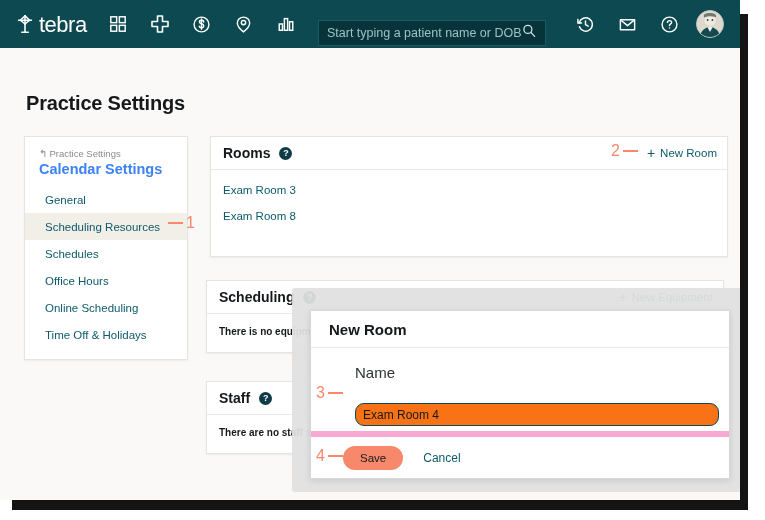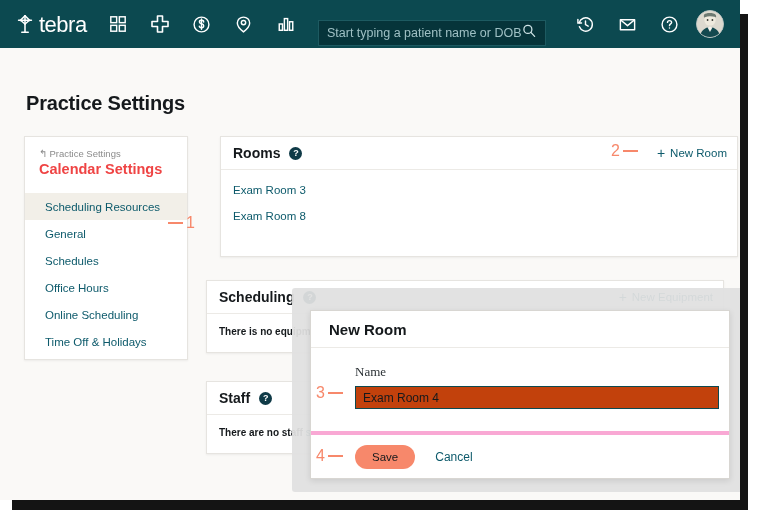--- a/index.html
+++ b/index.html
@@ -81,38 +81,38 @@
     background:#ffffff;
     border:1px solid #e6e4e0;
     box-shadow:0 1px 2px rgba(0,0,0,0.06);
   }
   #breadcrumb {
     display:flex; align-items:center; gap:2px;
     margin:11px 0 0 14px; font-size:9.5px; color:#8b8b8b;
   }
   #breadcrumb .bc-icon { font-size:10px; line-height:1; }
   #settings-heading {
-    margin:2px 0 16px 14px;
-    font-size:14.5px; font-weight:bold; color:#ef4444;
+    margin:2px 0 9px 14px;
+    font-size:14.5px; font-weight:bold; color:#3b82f6;
   }
   .side-list { margin-top:9px; }
   .side-item {
     height:27px; display:flex; align-items:center;
     padding-left:20px; font-size:11.5px; color:#0d5a6b;
     cursor:pointer;
   }
   .side-item.active { background:#f2efe8; }
 
   
   .card {
     position:absolute; background:#ffffff;
     border:1px solid #e6e4e0;
     box-shadow:0 1px 2px rgba(0,0,0,0.06);
   }
-  #rooms-card { left:220px; top:136px; width:518px; height:121px; }
+  #rooms-card { left:210px; top:136px; width:518px; height:121px; }
   #equipment-card { left:206px; top:280px; width:518px; height:73px; }
   #staff-card { left:206px; top:381px; width:518px; height:73px; }
 
   .card-head {
     height:33px; border-bottom:1px solid #eceae6;
     display:flex; align-items:center; padding:0 12px;
     position:relative;
   }
   .card-title { font-size:14px; font-weight:bold; color:#15191c; }
   .help-icon {
@@ -153,33 +153,33 @@
     background:#ffffff;
     border:1px solid #d8d6d2;
     box-shadow:0 2px 6px rgba(0,0,0,0.10);
   }
   #modal-head {
     height:37px; border-bottom:1px solid #eceae6;
     display:flex; align-items:center; padding-left:18px;
   }
   #modal-title { font-size:15px; font-weight:bold; color:#15191c; }
   #modal-body { padding:16px 0 0 44px; }
-  #name-label { font-size:13px; color:#2c3236; margin-bottom:6px;font-family:Liberation Serif, serif; }
+  #name-label { font-size:15px; color:#2c3236; margin-bottom:22px; }
   #name-input {
     width:364px; height:23px;
-    border:1.5px solid #0c4950; border-radius:0;
+    border:1.5px solid #0c4950; border-radius:9px;
     padding:0 7px; font-size:12px; color:#15191c;
     font-family:"Liberation Sans", sans-serif;
-    outline:none; background:#c2410c;
+    outline:none; background:#f97316;
   }
   #modal-foot {
     position:absolute; left:0; bottom:0;
     width:100%; height:47px;
-    border-top:4px solid #f9a8d4;
-    display:flex; align-items:center; padding-left:44px; gap:20px;
+    border-top:6px solid #f9a8d4;
+    display:flex; align-items:center; padding-left:32px; gap:20px;
   }
   #save-btn {
     background:#f7886b; color:#15191c;
     border:none; border-radius:18px;
     padding:6px 17px; font-size:11.5px;
     font-family:"Liberation Sans", sans-serif;
     cursor:pointer;
   }
   #cancel-btn {
     background:none; border:none;
@@ -306,22 +306,22 @@
 
   <div id="page-title">Practice Settings</div>
 
   <div id="sidebar-card">
     <div id="breadcrumb">
       <span class="bc-icon">↰</span>
       <span>Practice Settings</span>
     </div>
     <div id="settings-heading">Calendar Settings</div>
     <div class="side-list">
+      <div class="side-item">General</div>
       <div class="side-item active">Scheduling Resources</div>
-      <div class="side-item">General</div>
       <div class="side-item">Schedules</div>
       <div class="side-item">Office Hours</div>
       <div class="side-item">Online Scheduling</div>
       <div class="side-item">Time Off &amp; Holidays</div>
     </div>
   </div>
 
   <div id="rooms-card" class="card">
     <div class="card-head">
       <span class="card-title">Rooms</span>

